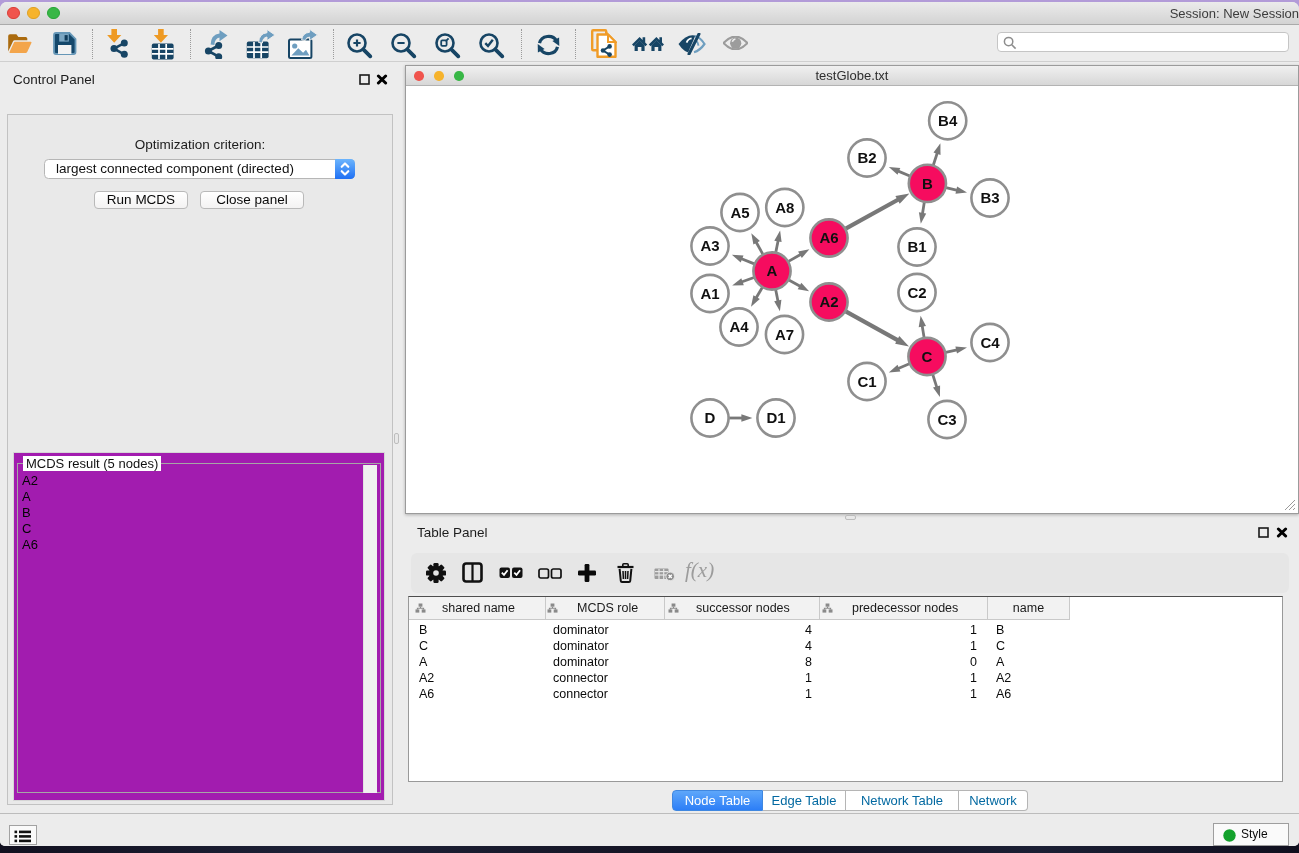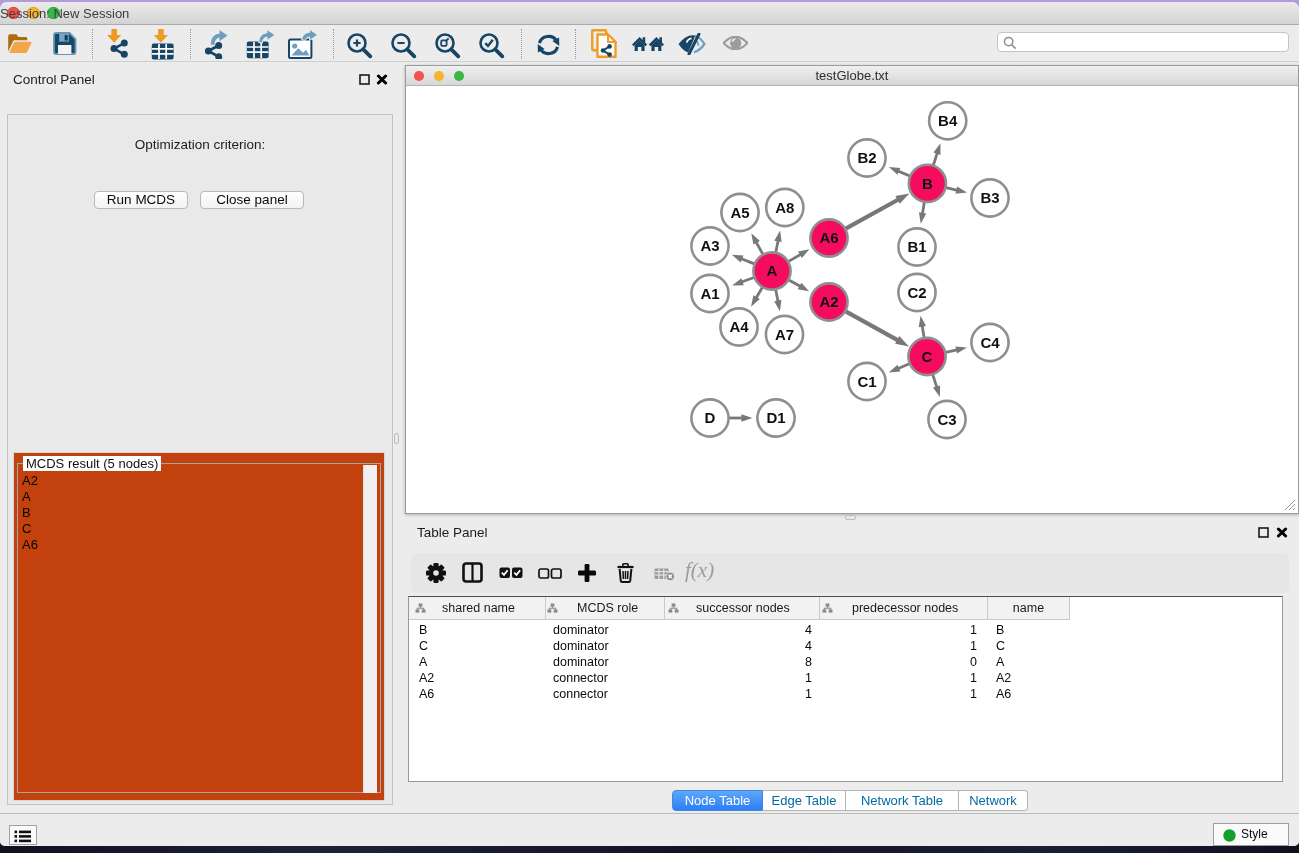--- a/index.html
+++ b/index.html
@@ -5,36 +5,36 @@
 * { margin:0; padding:0; box-sizing:border-box; }
 html,body { width:1299px; height:853px; overflow:hidden; }
 body { font-family:"Liberation Sans", sans-serif; background:linear-gradient(90deg,#11101f,#1e2238 25%,#131221 55%,#1b1f34 80%,#100f1e); position:relative; }
 #desktop-top { position:absolute; top:0; left:0; width:1299px; height:12px; background:#b29bd8; }
 #app { position:absolute; top:2px; left:0; width:1299px; height:844px; background:#ececec; border-radius:7px 7px 5px 5px; overflow:hidden; }
 #titlebar { position:absolute; top:0; left:0; width:1299px; height:23px; background:linear-gradient(#ebebeb,#d3d3d3); border-bottom:1px solid #aaa; }
 .tl { position:absolute; top:4.5px; width:12.5px; height:12.5px; border-radius:50%; }
 #titlebar .t-red { left:7px; background:#f0544d; border:0.5px solid #da3f38;}
 #titlebar .t-yel { left:27px; background:#f6b32c; border:0.5px solid #e0a023;}
 #titlebar .t-grn { left:47px; background:#38b746; border:0.5px solid #28a537;}
-#titletext { position:absolute; top:0; left:0; width:1299px; height:23px; text-align:left; font-size:13px; line-height:23px; color:#3c3c3c; }
+#titletext { position:absolute; top:0; left:0; width:1299px; height:23px; text-align:right; font-size:13px; line-height:23px; color:#3c3c3c; }
 #toolbar { position:absolute; top:24px; left:0; width:1299px; height:36px; background:#ececec; border-bottom:1px solid #cfcfcf; }
 .sep { position:absolute; top:3px; height:30px; width:0; border-left:1px dotted #9a9a9a; }
 #search { position:absolute; left:997px; top:6px; width:292px; height:20px; background:#fff; border:1px solid #c5c5c5; border-radius:4px; }
 #main { position:absolute; top:60px; left:0; width:1299px; height:752px; background:#ececec; }
 .ptxt { position:absolute; font-size:13px; color:#1c1c1c; }
 
 #cp-box { position:absolute; left:7px; top:52px; width:386px; height:691px; background:#e9e9e9; border:1px solid #c2c2c2; }
 #tabs { position:absolute; left:78px; top:33px; height:20px; display:flex; border:1px solid #b0b0b0; border-radius:4.5px; overflow:hidden; background:#fff; }
 .tab { height:20px; line-height:19px; font-size:13.5px; color:#0a0a0a; text-align:center; background:linear-gradient(#ffffff,#f2f1f1); border-right:1px solid #bdbdbd; }
 .tab:last-child { border-right:none; }
 .tab.sel { background:linear-gradient(#6ab2fb,#2b7ef7); color:#fff; }
 #dropdown { position:absolute; left:44px; top:97px; width:311px; height:20px; background:#fff; border:1px solid #b6b6b6; border-radius:4.5px; font-size:13.5px; line-height:18px; color:#111; padding-left:11px; }
 #dd-cap { position:absolute; right:-1px; top:-1px; width:20px; height:20px; background:linear-gradient(#6cb5fd,#1f70f4); border-radius:0 4.5px 4.5px 0; }
 .btn { position:absolute; height:18px; background:linear-gradient(#ffffff,#f3f2f2); border:1px solid #b9b9b9; border-radius:4px; font-size:13.5px; text-align:center; line-height:16px; color:#0a0a0a; }
-#cp-white { position:absolute; left:13px; top:390px; width:372px; height:349px; background:#c2410c; border:1px solid #d6d6d6;padding-left:21px; }
+#cp-white { position:absolute; left:13px; top:390px; width:372px; height:349px; background:#a21caf; border:1px solid #d6d6d6;padding-left:21px; }
 #fieldset { position:absolute; left:3px; top:10px; width:364px; height:330px; border:1px solid #a6a6a6; }
 #legend { position:absolute; left:5px; top:-8px; background:#fff; padding:0 3px; font-size:13px; color:#111; }
 #mcds-list { position:absolute; left:4px; top:9px; font-size:13px; line-height:16px; color:#050505; }
 #cp-scroll { position:absolute; right:3px; top:1px; width:14px; height:328px; background:#f0f0f0; border-left:1px solid #e2e2e2; }
 
 #netwin { position:absolute; left:405px; top:3px; width:894px; height:449px; background:#fff; border:1px solid #9b9b9b; box-shadow:0 1px 3px rgba(0,0,0,0.25); }
 #net-tb { position:absolute; top:0; left:0; width:100%; height:20px; background:linear-gradient(#f0f0f0,#d7d7d7); border-bottom:1px solid #b3b3b3; }
 #net-tb .tl { width:9.5px; height:9.5px; top:5px; }
 #net-tb .t-red { left:8px; background:#f0544d; }
 #net-tb .t-yel { left:28px; background:#f6b32c; }
@@ -210,20 +210,28 @@
         <rect x="1" y="1" width="9" height="9" fill="none" stroke="#1a1a1a" stroke-width="1.6"></rect>
       </svg>
   <svg class="icon" style="left:376px;top:12px" width="12" height="11" viewBox="0 0 12 11">
         <g stroke="#000" stroke-width="3" stroke-linecap="round">
           <line x1="2.4" y1="2" x2="9.6" y2="9"></line>
           <line x1="9.6" y1="2" x2="2.4" y2="9"></line>
         </g>
       </svg>
   <div id="cp-box"></div>
   <div class="ptxt" style="left:7px;top:75px;width:386px;text-align:center;font-size:13.5px">Optimization criterion:</div>
+  <div id="dropdown">largest connected component (directed)
+    <div id="dd-cap"><svg width="20" height="20" viewBox="0 0 20 20">
+            <g fill="none" stroke="#fff" stroke-width="2.1" stroke-linecap="round" stroke-linejoin="round">
+              <path d="M6.7,7.8 L10,4.4 L13.3,7.8"></path>
+              <path d="M6.7,12.2 L10,15.6 L13.3,12.2"></path>
+            </g>
+          </svg></div>
+  </div>
   <div class="btn" style="left:94px;top:129px;width:94px">Run MCDS</div>
   <div class="btn" style="left:200px;top:129px;width:104px">Close panel</div>
   <div id="cp-white">
     <div id="fieldset">
           <div id="legend">MCDS result (5 nodes)</div>
       <div id="mcds-list">A2<br>A<br>B<br>C<br>A6</div>
       <div id="cp-scroll"></div>
     </div>
   </div>
 

